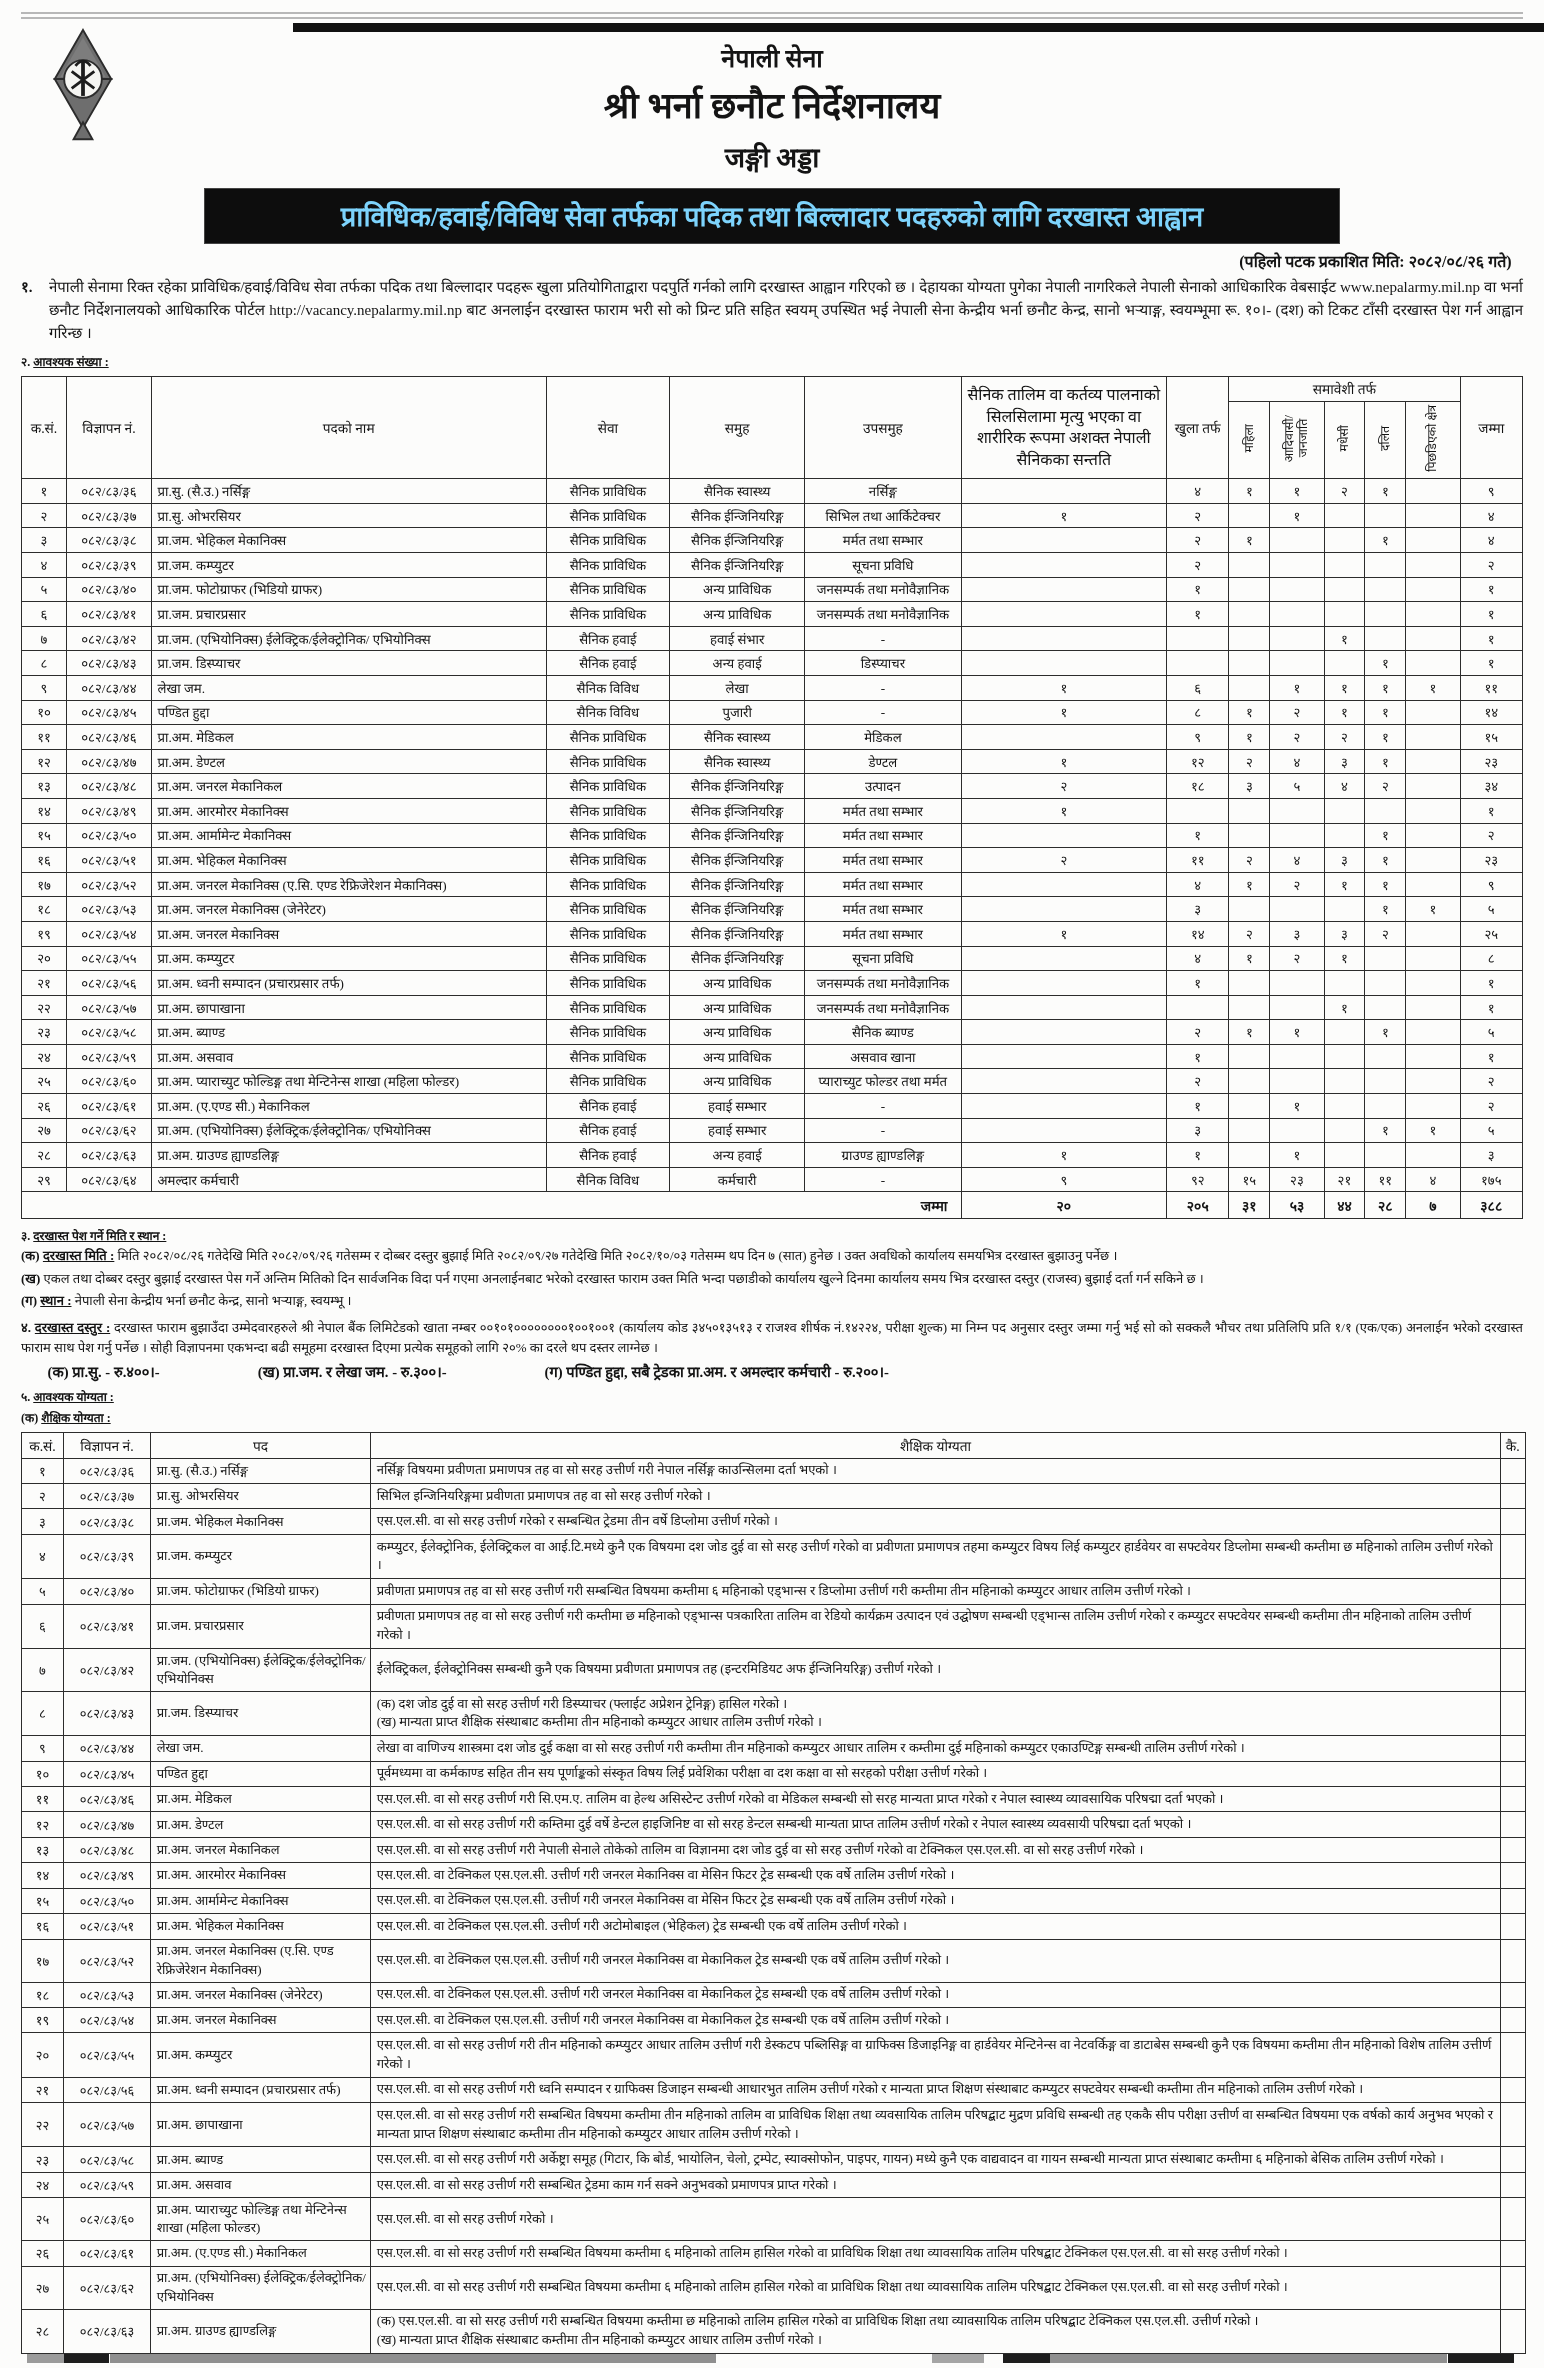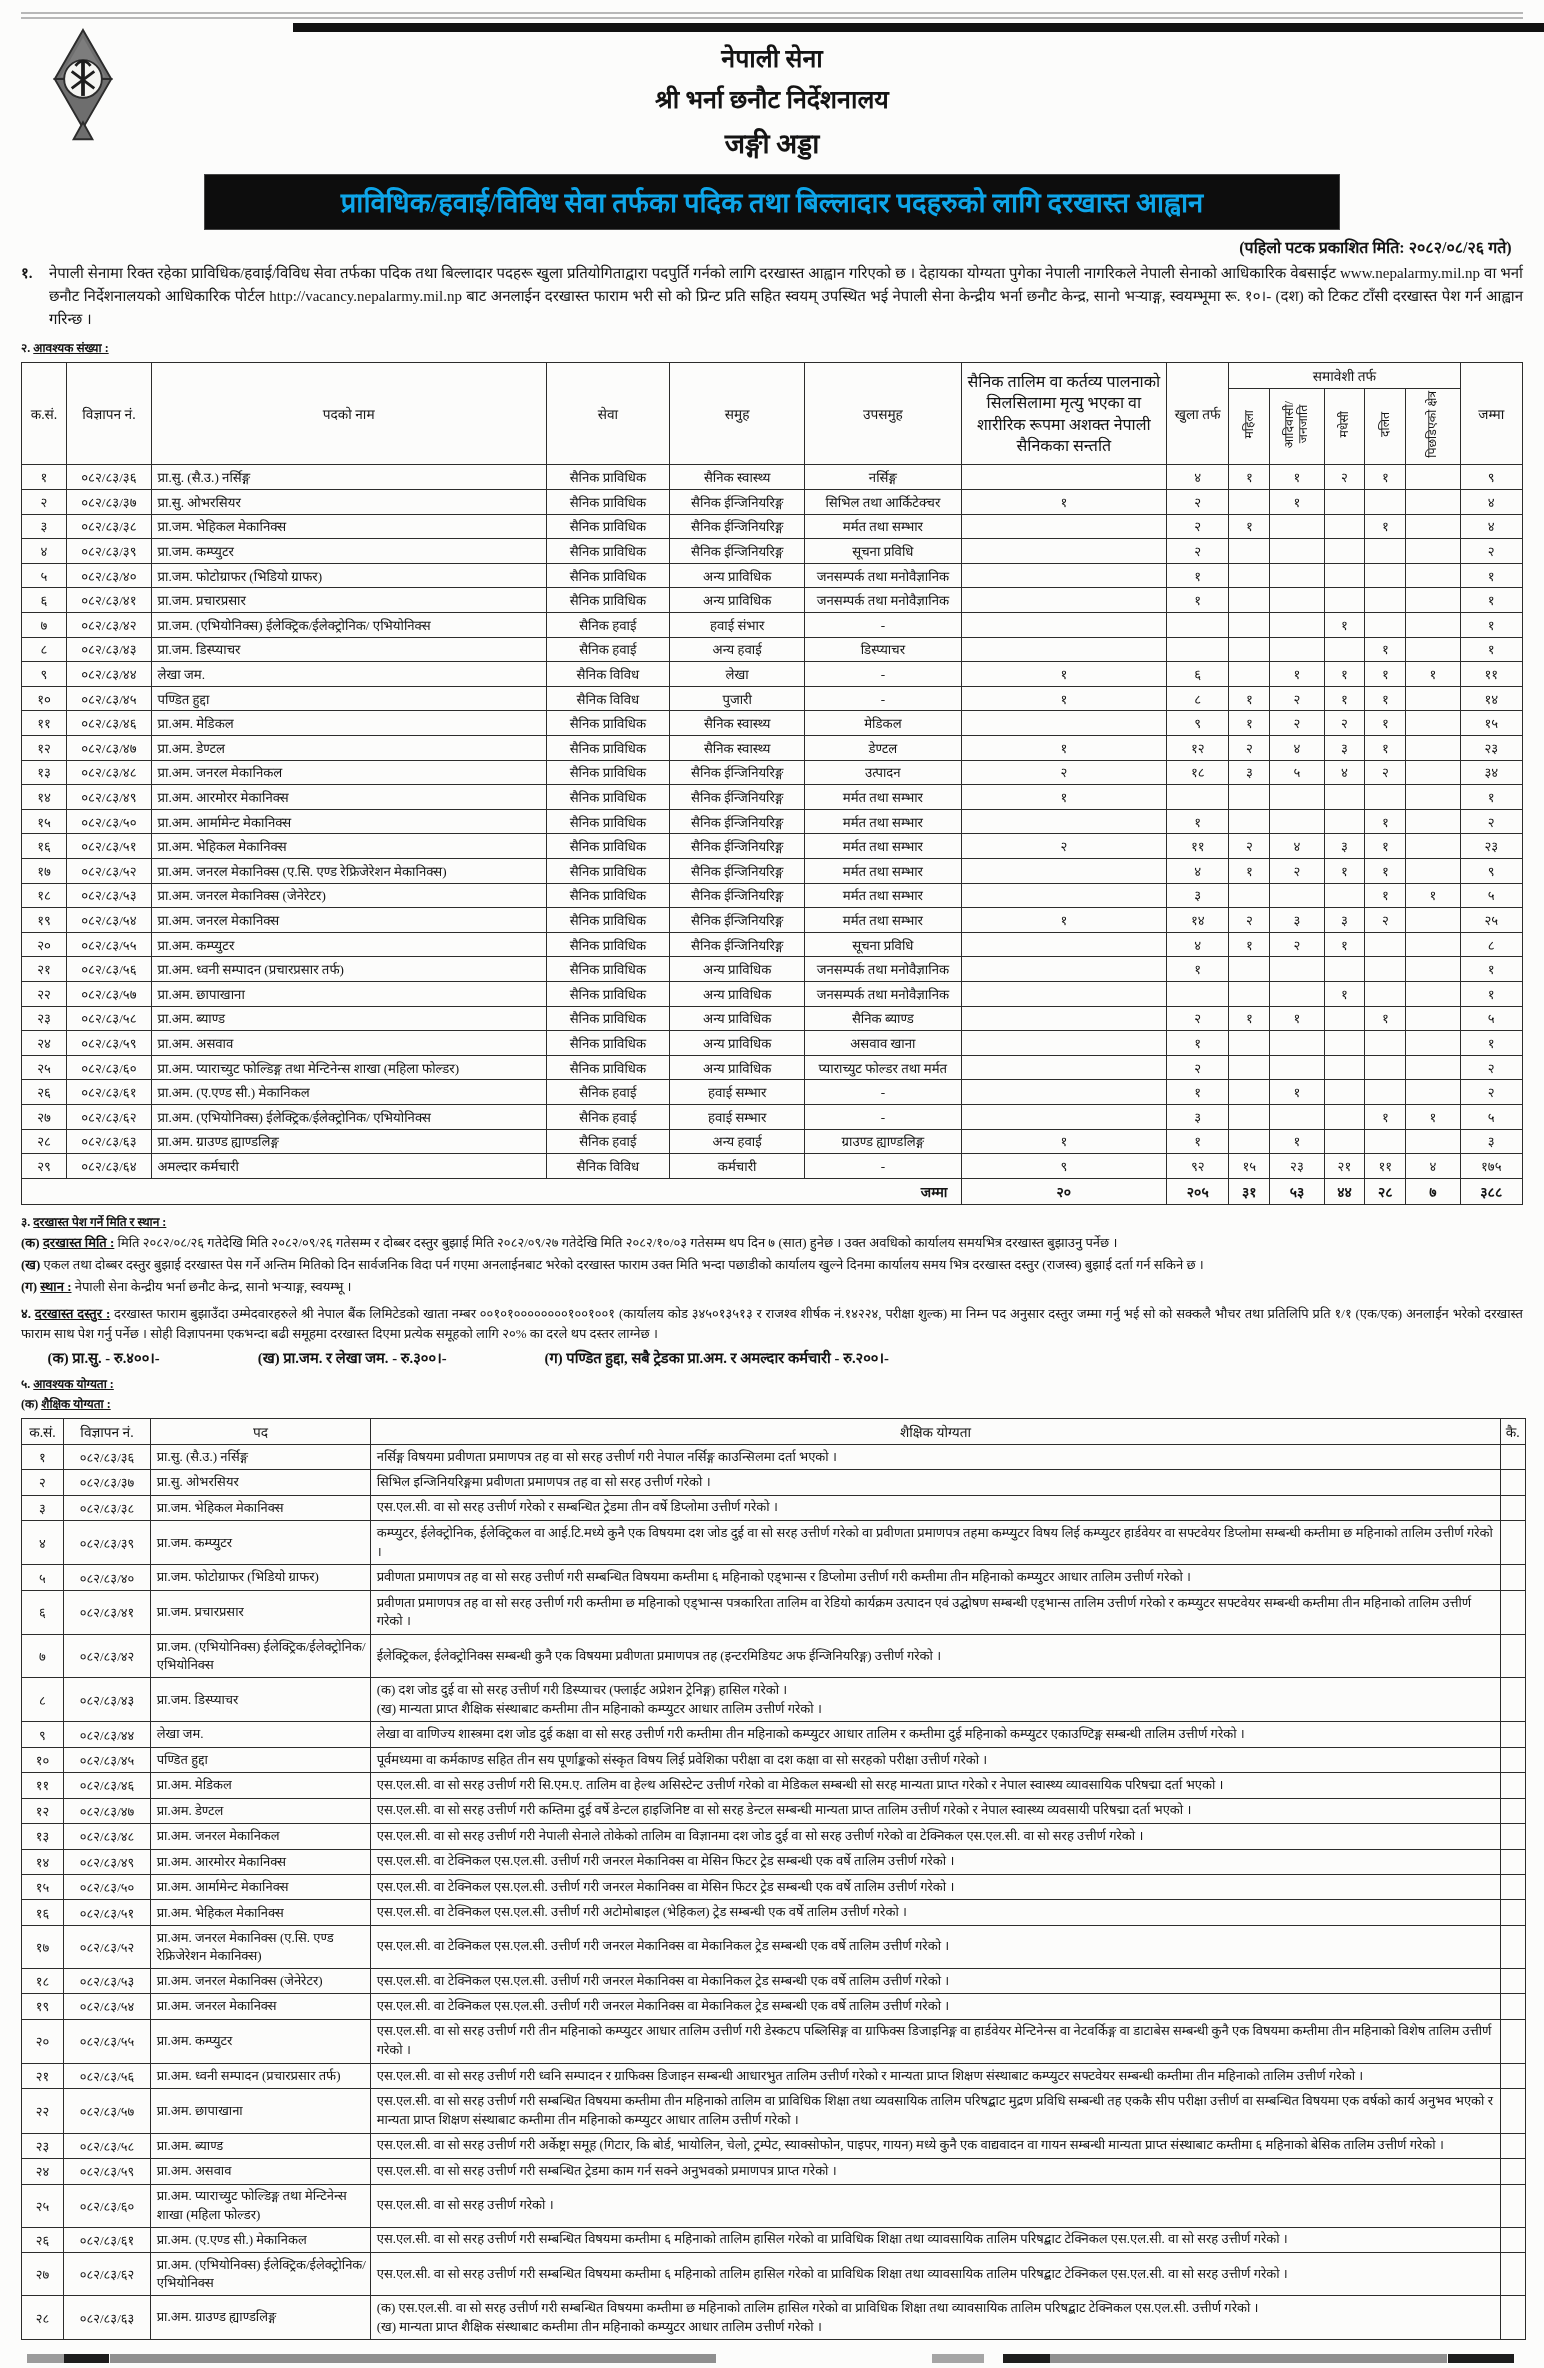--- a/index.html
+++ b/index.html
@@ -7,23 +7,23 @@
   .page { position:relative; width:1544px; height:2369px; background:#fcfcfb; color:#141414;
           padding:9.5px 21px 0 21px; overflow:hidden; }
   
   .rule-thin { height:1.9px; background:#b7b7b7; margin:2.8px 0; }
   .rule-thick { position:absolute; left:293px; right:0; top:23px; height:8.5px; background:#111; }
   
   .emblem { position:absolute; left:34px; top:28px; width:98px; height:117px; }
   
   .org-head { text-align:center; margin-top:24.6px; line-height:1.25; }
   .org-line1 { font-size:25px; font-weight:bold; }
-  .org-line2 { font-size:25px; font-weight:bold; margin-top:9.5px; }
+  .org-line2 { font-size:36px; font-weight:bold; margin-top:9.5px; }
   .org-line3 { font-size:27.4px; font-weight:bold; margin-top:11.4px; }
-  .banner { margin:13.2px auto 0 auto; width:1136px; background:#0d0d0d; color:#0ea5e9;
+  .banner { margin:13.2px auto 0 auto; width:1136px; background:#0d0d0d; color:#7dd3fc;
             text-align:center; font-size:27.4px; font-weight:bold; padding:7.6px 0 9.5px 0;
             border:1.9px solid #444; }
   .pub-date { text-align:right; font-size:16px; font-weight:bold; margin:5.7px 11.4px 1.9px 0; }
   
   .para { font-size:15px; line-height:1.55; text-align:justify; margin-top:3.8px; display:flex; }
   .para .pnum { width:28px; flex:none; font-weight:bold; }
   .sec-title { font-size:12px; font-weight:bold; margin-top:7.6px; }
   .sec-title .u, .u { text-decoration:underline; }
   .sub-item { font-size:13px; line-height:1.5; text-align:justify; margin-top:2.8px; }
   .sub-item b { font-weight:bold; }

